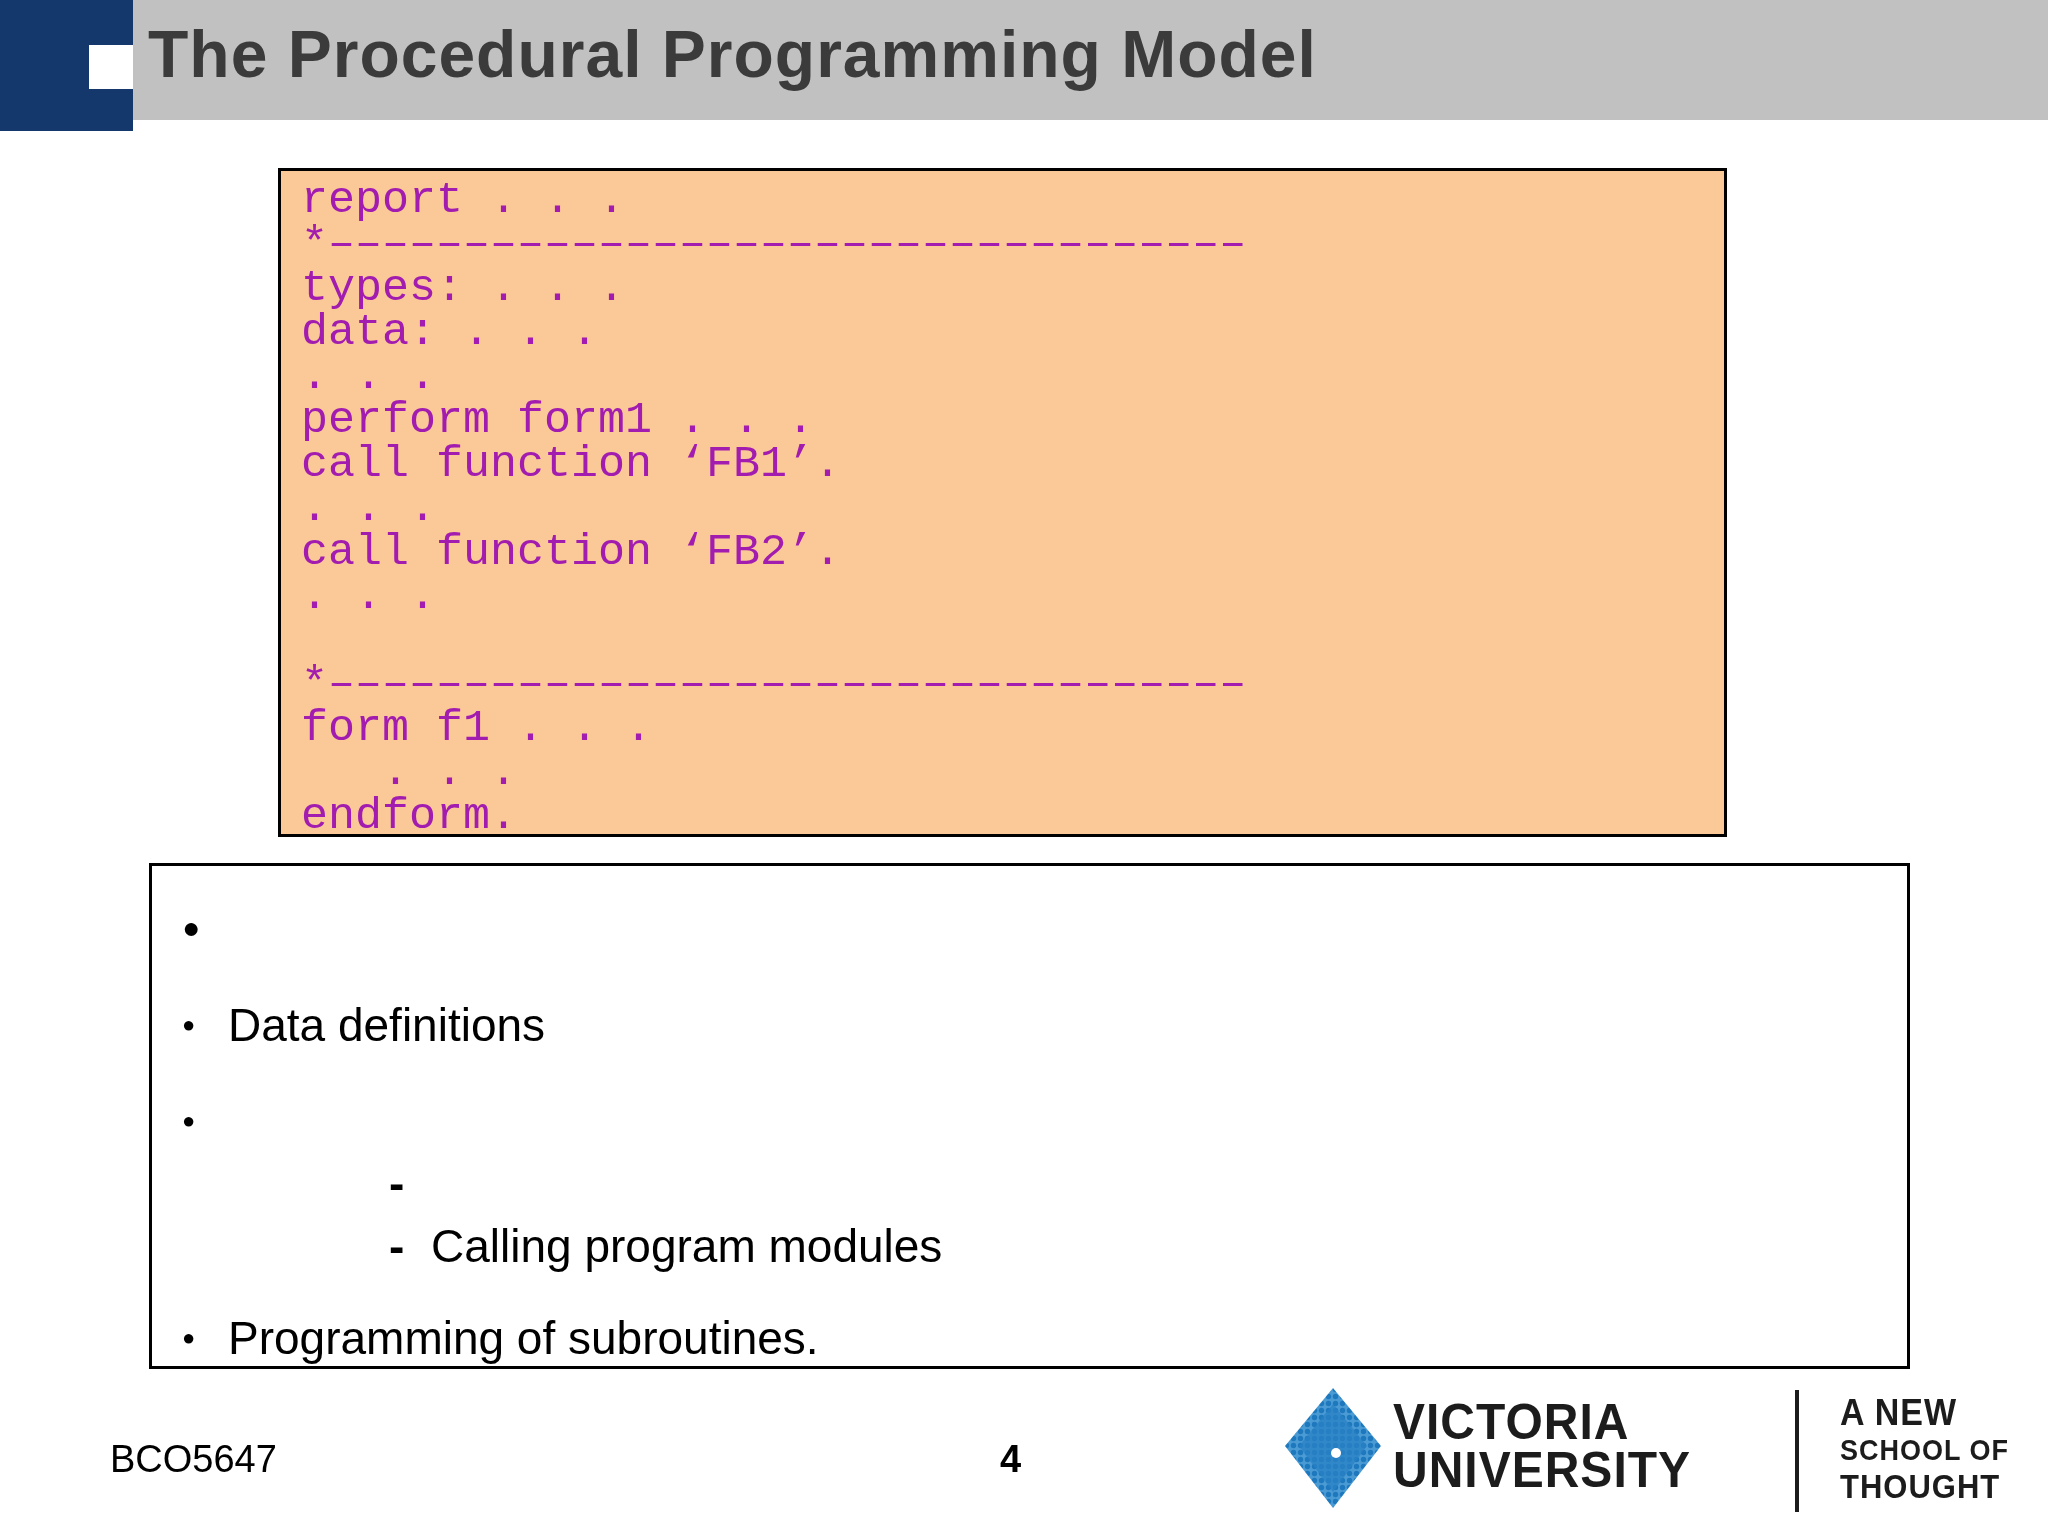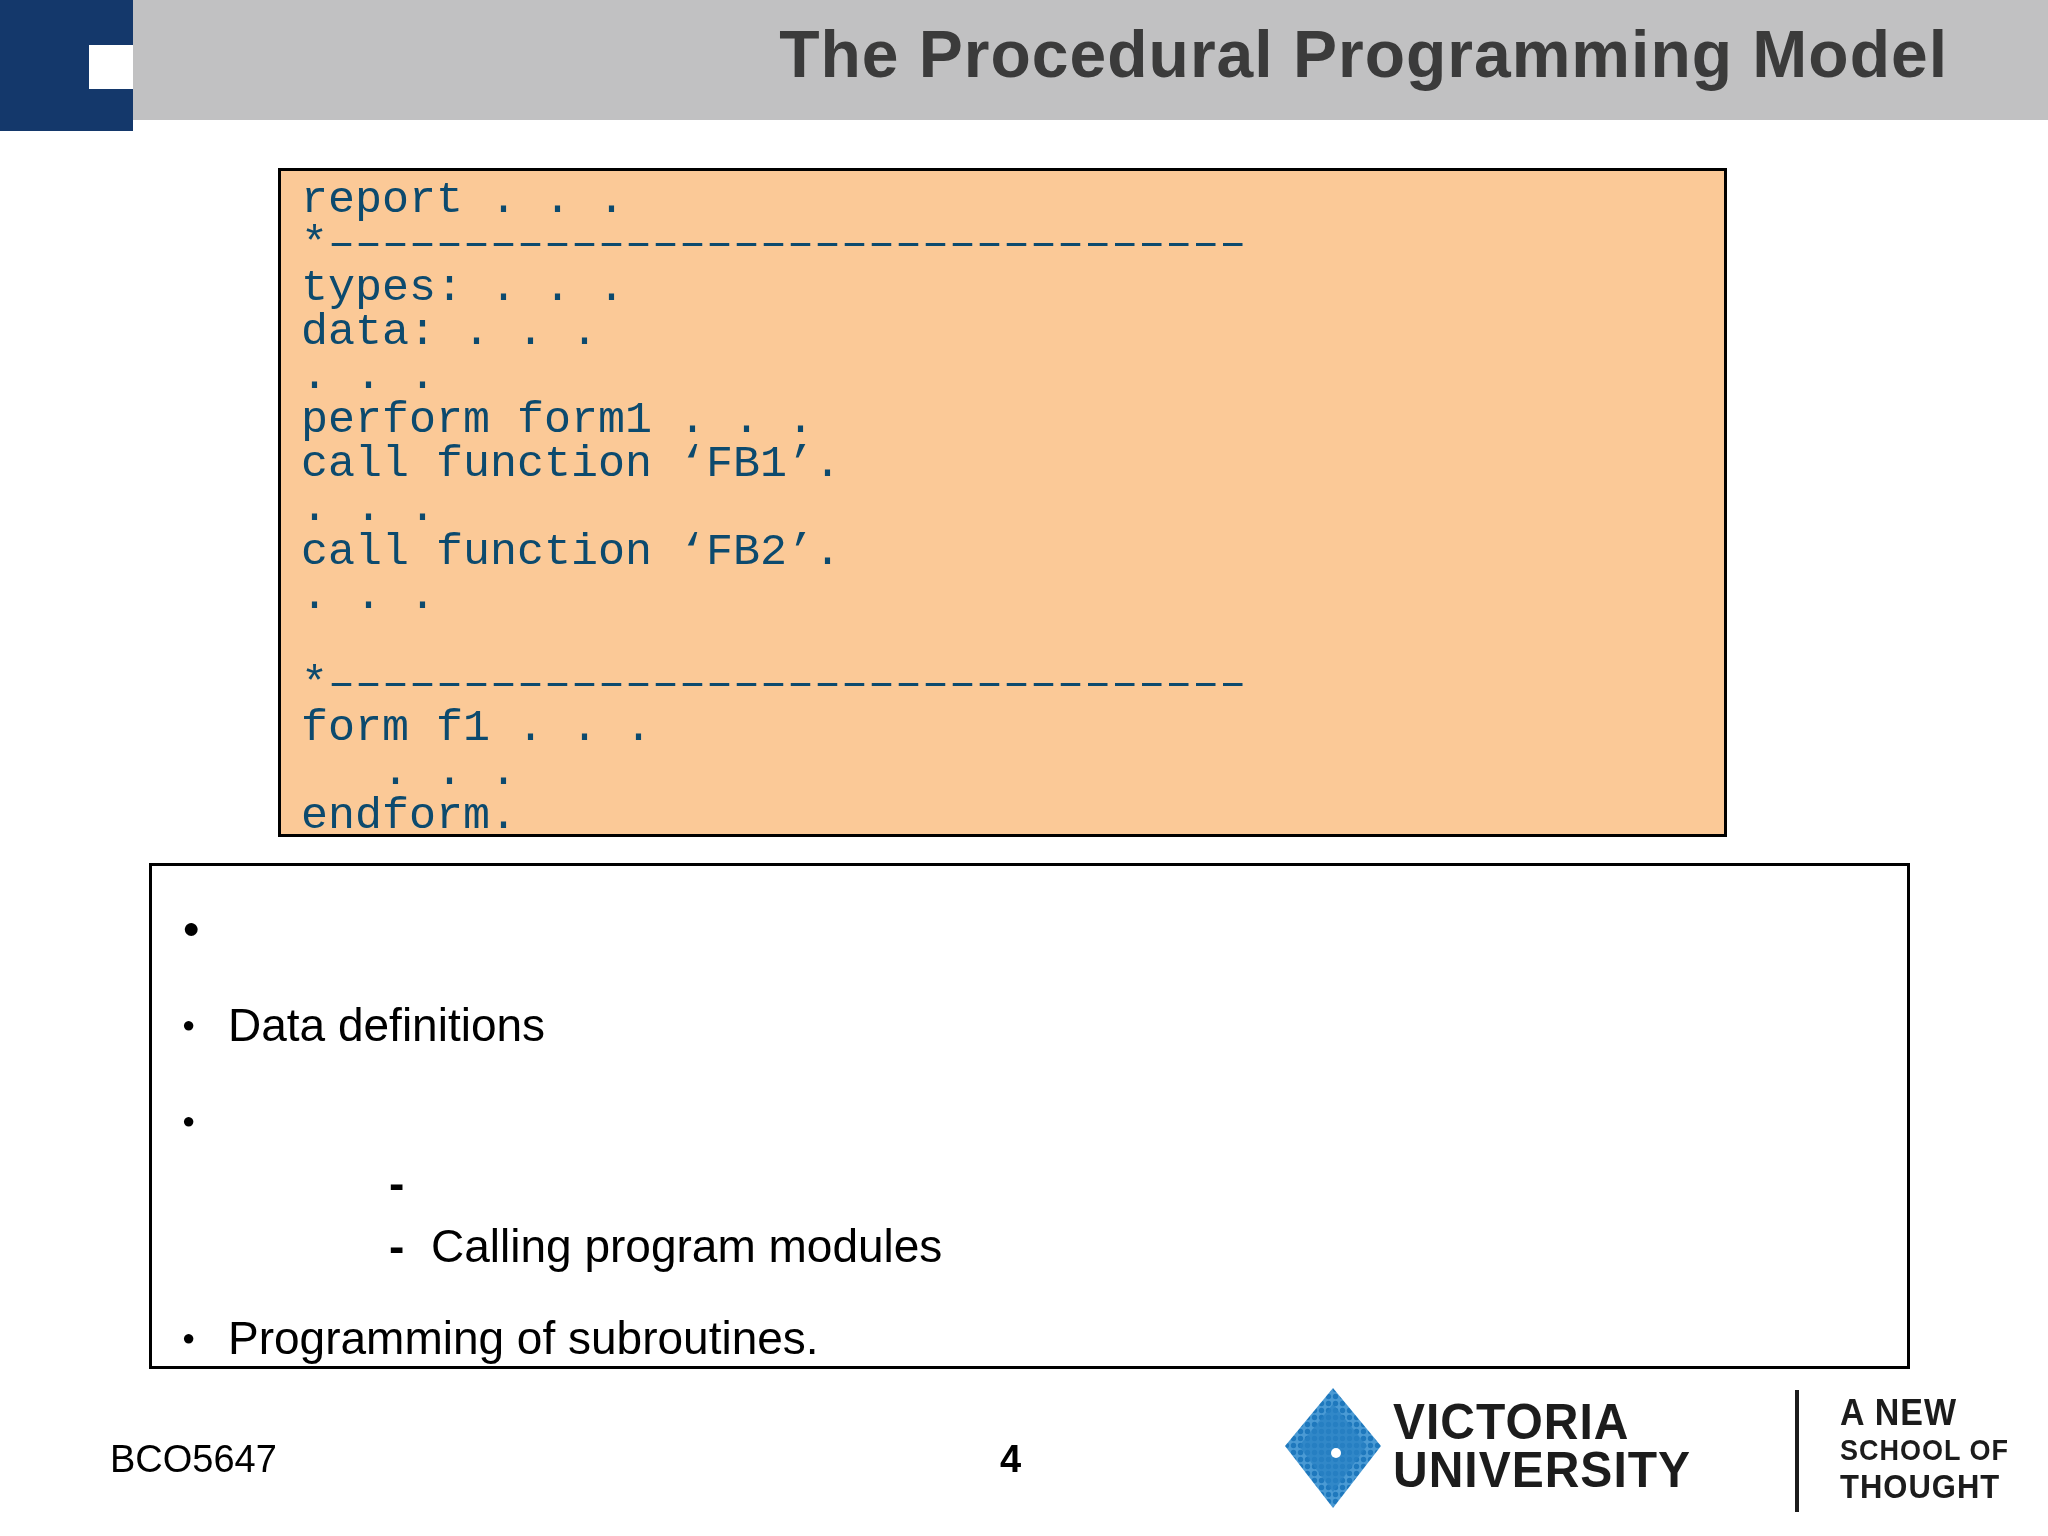--- a/index.html
+++ b/index.html
@@ -7,31 +7,31 @@
     position:relative;width:2048px;height:1536px;background:#ffffff;
     font-family:"Liberation Sans",sans-serif;overflow:hidden;
   }
   
   .header-bar{position:absolute;left:0;top:0;width:2048px;height:120px;background:#c1c1c2;}
   .header-navy{position:absolute;left:0;top:0;width:133px;height:131px;background:#14386b;}
   .header-white-square{position:absolute;left:89px;top:45px;width:44px;height:44px;background:#ffffff;}
   .slide-title{
     position:absolute;left:148px;top:16px;width:1800px;
     font-size:66px;font-weight:900;letter-spacing:1px;color:#3b3b3b;
-    font-family:"Liberation Sans",sans-serif;white-space:nowrap;text-align:right;
+    font-family:"Liberation Sans",sans-serif;white-space:nowrap;
   }
   
   .code-box{
     position:absolute;left:278px;top:168px;width:1449px;height:669px;
     background:#fbc997;border:3px solid #000;box-sizing:border-box;
   }
   .code-box pre{
     margin:0;padding:8px 0 0 20px;
     font-family:"Liberation Mono","DejaVu Sans Mono",monospace;
-    font-size:45px;line-height:44px;color:#0c4a6e;white-space:pre;
+    font-size:45px;line-height:44px;color:#a21caf;white-space:pre;
   }
   
   .bullets-box{
     position:absolute;left:149px;top:863px;width:1761px;height:506px;
     background:#ffffff;border:3px solid #000;box-sizing:border-box;
   }
   .bullet-row{
     position:absolute;left:0;width:1700px;height:56px;
     display:flex;align-items:center;color:#000;
     font-size:46px;font-family:"Liberation Sans",sans-serif;

